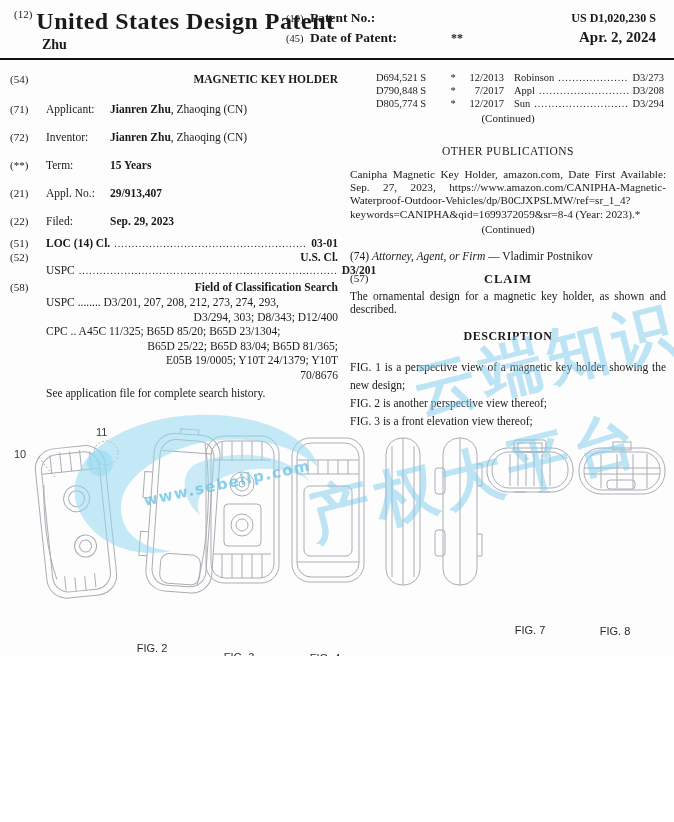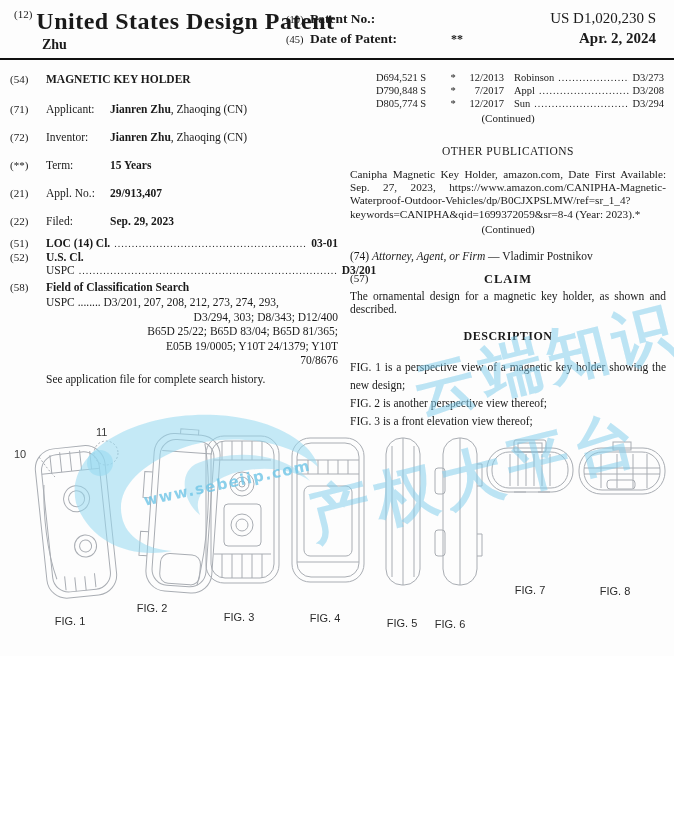--- a/index.html
+++ b/index.html
@@ -8,32 +8,32 @@
   
   .hdr{position:absolute;left:0;top:6px;width:674px;}
   .hdr-left{position:absolute;left:14px;top:2px;width:350px;}
   .hdr-num{font-size:11px;vertical-align:top;}
   .hdr-title{font-size:24px;font-weight:bold;letter-spacing:.5px;}
   .hdr-inventor{font-size:14px;font-weight:bold;margin:2px 0 0 28px;}
   .hdr-right{position:absolute;left:286px;top:4px;width:378px;}
   .hr-row{display:flex;align-items:baseline;margin-bottom:3px;}
   .hr-num{font-size:10.5px;width:24px;}
   .hr-lab{font-size:13.5px;font-weight:bold;}
-  .hr-val{font-size:15px;font-weight:normal;margin-left:auto;padding-right:8px;}
+  .hr-val{font-size:12px;font-weight:bold;margin-left:auto;padding-right:8px;}
   .hr-val2{font-size:15px;font-weight:bold;margin-left:auto;padding-right:8px;}
   .hr-stars{font-size:12px;font-weight:bold;margin-left:54px;}
   .hdr-rule{position:absolute;left:0;top:58px;width:674px;height:2px;background:#111;}
   
   .colL{position:absolute;left:10px;top:73px;width:328px;font-size:11.5px;}
   .colR{position:absolute;left:350px;top:73px;width:316px;font-size:11.5px;}
   .row{display:flex;margin-bottom:16px;}
   .fnum{width:32px;flex:0 0 32px;font-size:11px;}
   .fbody{flex:1;padding-left:4px;}
   .lab{display:inline-block;width:64px;}
-  .b{font-weight:bold;}
+  .b{font-weight:bold;text-align:right;}
   .dotlead{flex:1;overflow:hidden;white-space:nowrap;letter-spacing:1px;margin:0 4px;font-size:10px;align-self:flex-end;}
   .flexline{display:flex;align-items:baseline;}
   .dense{margin-bottom:0;}
   .cls-line{line-height:14.5px;}
   .cls-right{text-align:right;line-height:14.5px;}
   
   .ref-row{display:flex;font-size:10.5px;line-height:10.5px;margin-bottom:2.5px;padding-left:26px;align-items:baseline;}
   .ref-no{width:70px;flex:0 0 70px;}
   .ref-star{width:14px;flex:0 0 14px;text-align:center;}
   .ref-date{width:44px;flex:0 0 44px;text-align:right;}
@@ -50,21 +50,21 @@
   .claim-row{position:relative;margin-top:9px;}
   .claim-num{position:absolute;left:0;top:0;font-size:11px;}
   .claim-h{text-align:center;font-weight:bold;font-size:12.5px;letter-spacing:1px;}
   .claim-txt{margin-top:3px;line-height:13.5px;text-align:justify;}
   .desc-h{text-align:center;font-weight:bold;font-size:12px;letter-spacing:.5px;margin-top:12px;}
   .desc-lines{margin-top:14px;line-height:18px;}
   .desc-lines div{text-align:justify;}
   
   .fig{position:absolute;}
   svg.draw{stroke:#a9adb3;fill:none;stroke-width:1;}
-  .figlab{position:absolute;font-family:"Liberation Sans", sans-serif;font-size:11px;color:#2b2b2b;width:60px;text-align:center;}
+  .figlab{position:absolute;font-family:"Liberation Sans", sans-serif;font-size:11px;color:#2b2b2b;width:60px;text-align:center;margin-top:40px;}
   .refnum{position:absolute;font-family:"Liberation Sans", sans-serif;font-size:11px;color:#3a3a3a;}
   .dotcircle{position:absolute;border:1.4px dotted #b9bdc2;border-radius:50%;}
   
   .wm{position:absolute;pointer-events:none;}
   .wm-text{font-family:"DejaVu Sans", sans-serif;font-weight:bold;color:rgba(124,203,235,0.5);
            font-size:62px;letter-spacing:6px;white-space:nowrap;transform:rotate(-14deg);transform-origin:left top;}
   .wm-url{font-family:"DejaVu Sans", sans-serif;font-weight:bold;color:rgba(110,196,230,0.8);
           font-size:15px;letter-spacing:1.5px;transform:rotate(-12deg);transform-origin:left top;}
   .bottom-strip{position:absolute;left:58px;top:815px;width:616px;height:7px;background:rgba(60,80,110,0.06);}
 </style>
@@ -152,20 +152,21 @@
     </div>
     <div class="row dense" style="margin-top:5px;">
       <span class="fnum">(58)</span>
       <span class="fbody b">Field of Classification Search</span>
     </div>
     <div class="row dense" style="margin-top:2px;">
       <span class="fnum"></span>
       <span class="fbody">
         <div class="cls-line">USPC ........ D3/201, 207, 208, 212, 273, 274, 293,</div>
         <div class="cls-right">D3/294, 303; D8/343; D12/400</div>
+        <div class="cls-line">CPC .. A45C 11/325; B65D 85/20; B65D 23/1304;</div>
         <div class="cls-right">B65D 25/22; B65D 83/04; B65D 81/365;</div>
         <div class="cls-right">E05B 19/0005; Y10T 24/1379; Y10T</div>
         <div class="cls-right">70/8676</div>
         <div class="cls-line" style="margin-top:4px;">See application file for complete search history.</div>
       </span>
     </div>
   </div>
 
   <div class="colR">
     <div>

